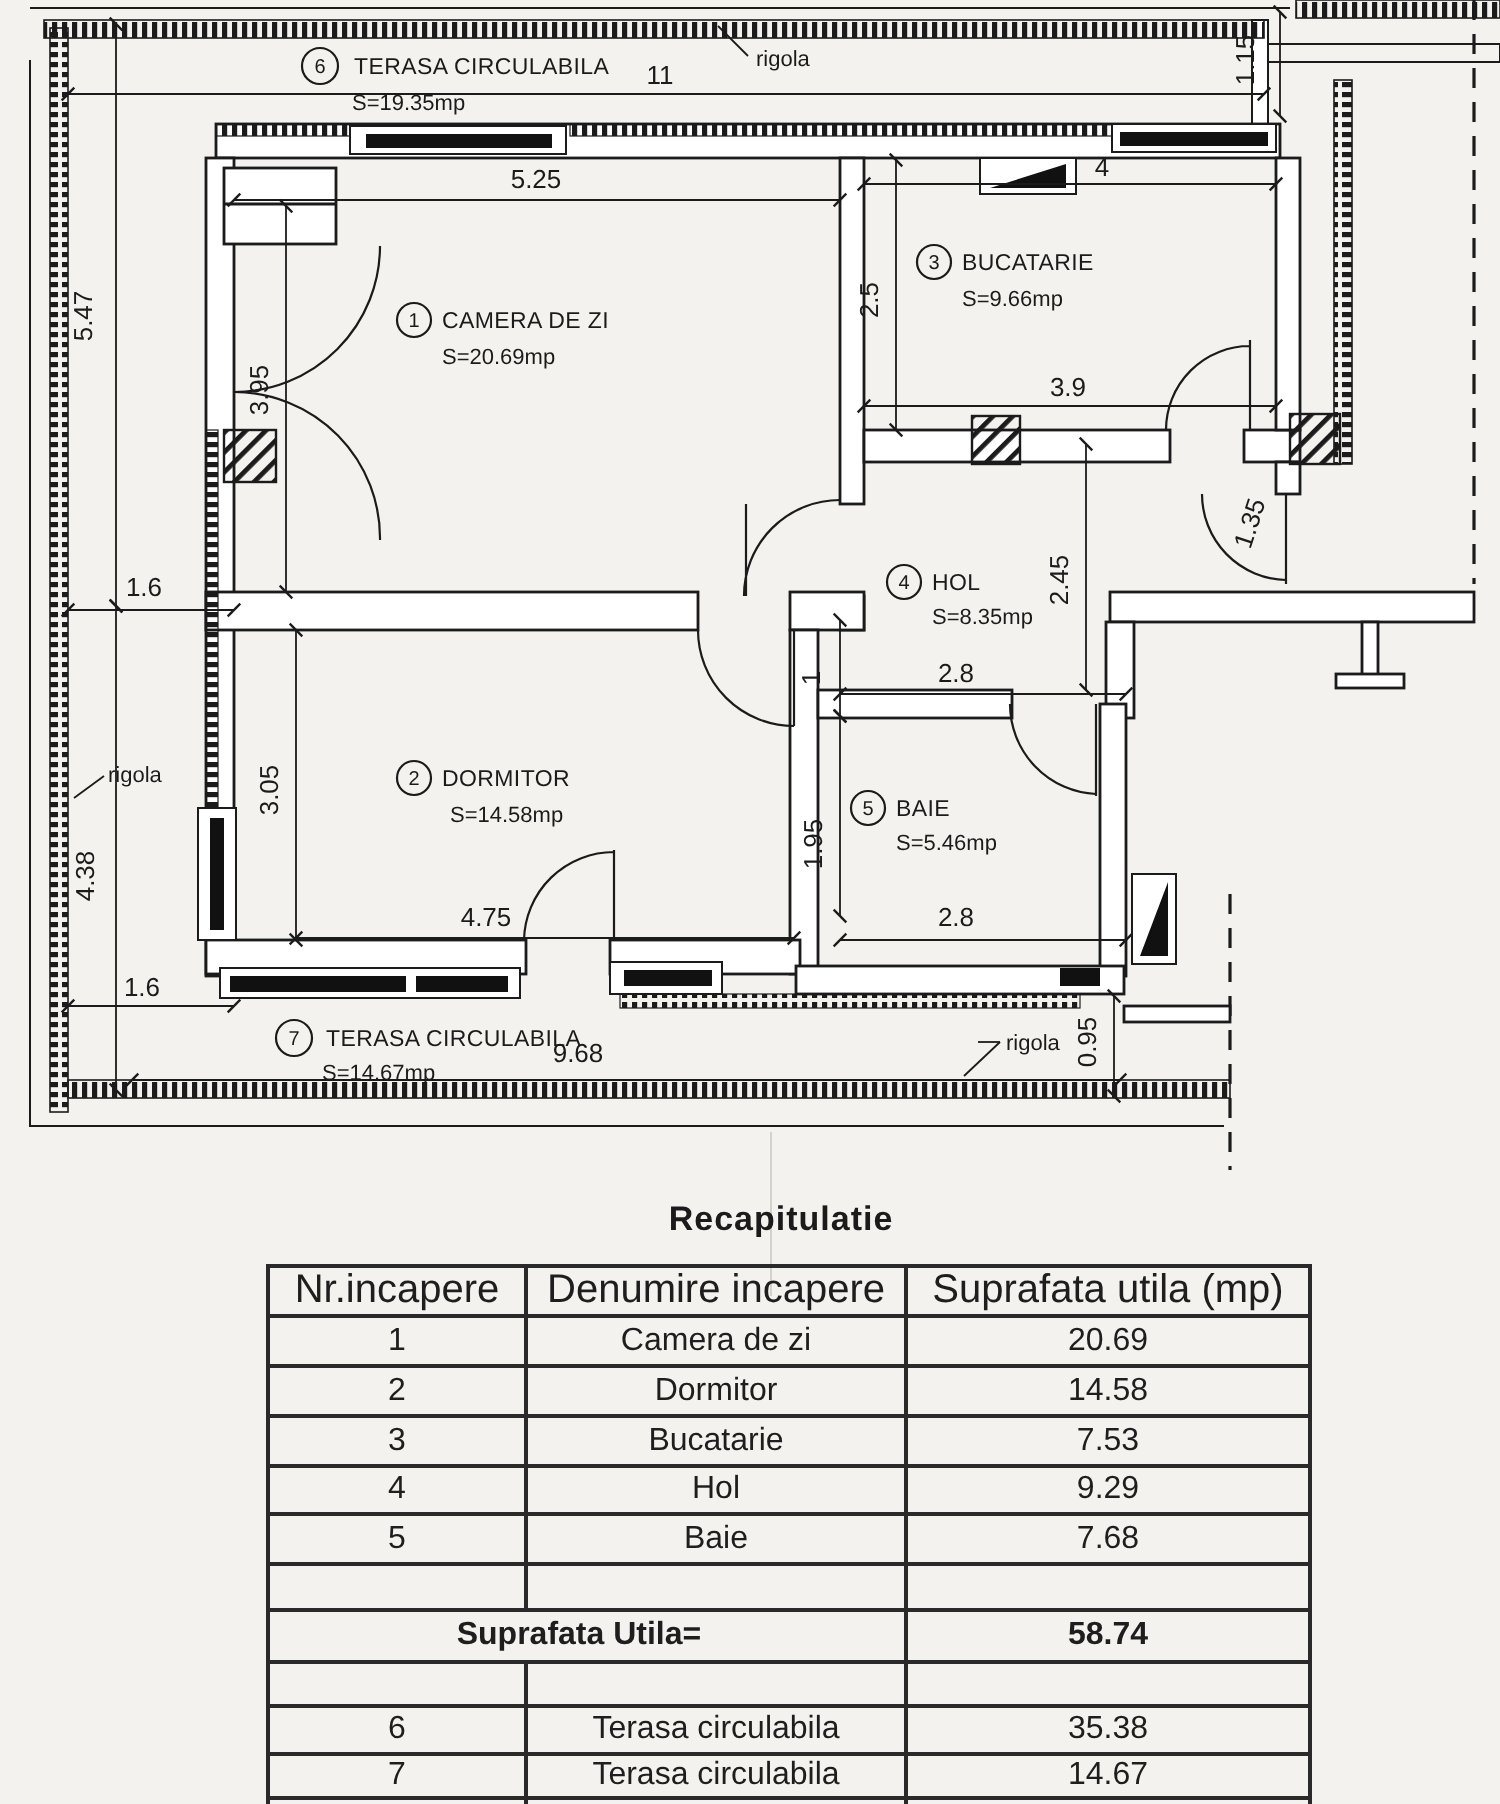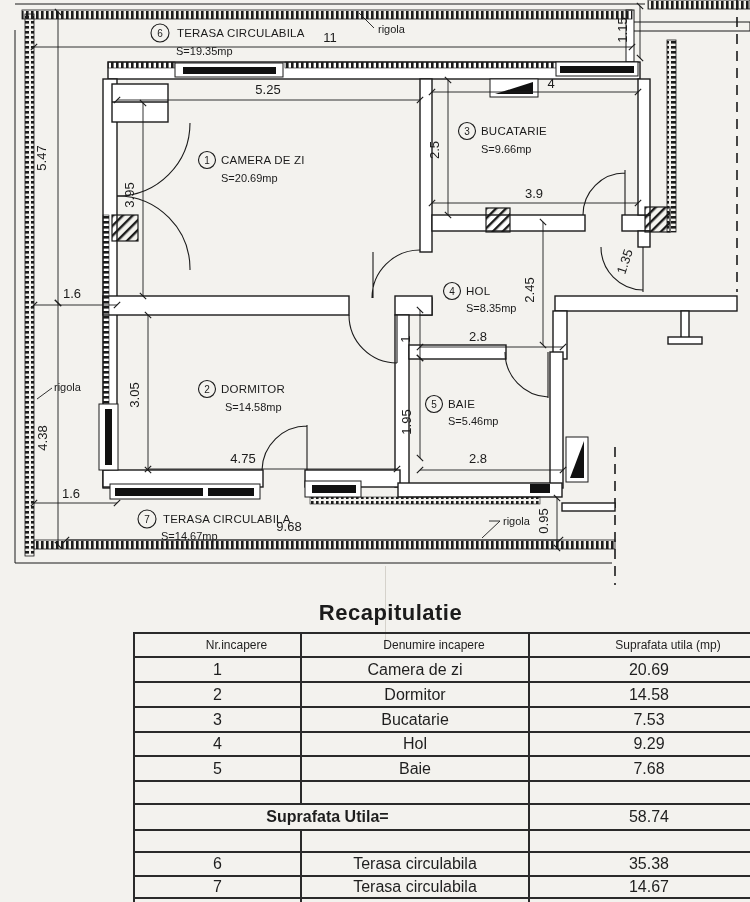--- a/index.html
+++ b/index.html
@@ -1,28 +1,28 @@
 <!DOCTYPE html>
 <html><head>
 <meta charset="utf-8">
 <style>
   html,body{margin:0;padding:0;}
   .page{position:relative;width:750px;height:902px;background:#f3f2ee;overflow:hidden;
         font-family:"Liberation Sans",sans-serif;color:#1b1b1b;}
   .plan-svg{position:absolute;left:0;top:0;}
   .recap-title{position:absolute;left:133px;top:600px;width:515px;text-align:center;
-        font-size:22px;font-weight:bold;letter-spacing:.5px;}
+        font-size:17px;font-weight:bold;letter-spacing:.5px;}
   .recap-table{position:absolute;left:133px;top:632px;border-collapse:collapse;
         table-layout:fixed;width:515px;}
   .recap-table td{border:2px solid #2a2a2a;text-align:center;font-size:16px;
         padding:0;vertical-align:middle;color:#1e1e1e;}
   .c1{width:127px}.c2{width:188px}.c3{width:200px}
-  .hrow td{font-size:12px;padding-left:38px;}
+  .hrow td{font-size:20px;}
   .total-label{text-align:center;font-weight:bold;padding-right:8px !important;font-size:17px;}
-  .total-val{font-weight:normal;font-size:17px;}
+  .total-val{font-weight:bold;font-size:17px;}
   .crease{position:absolute;left:385px;top:566px;width:1px;height:82px;background:#d5d2cb;}
   svg text{fill:#1b1b1b;}
   .rname{font-size:11.5px;letter-spacing:.2px;}
   .rarea{font-size:11px;}
   .dim{font-size:13px;}
   .note{font-size:11px;}
   .cnum{font-size:10px;}
 </style>
 </head>
 <body>

